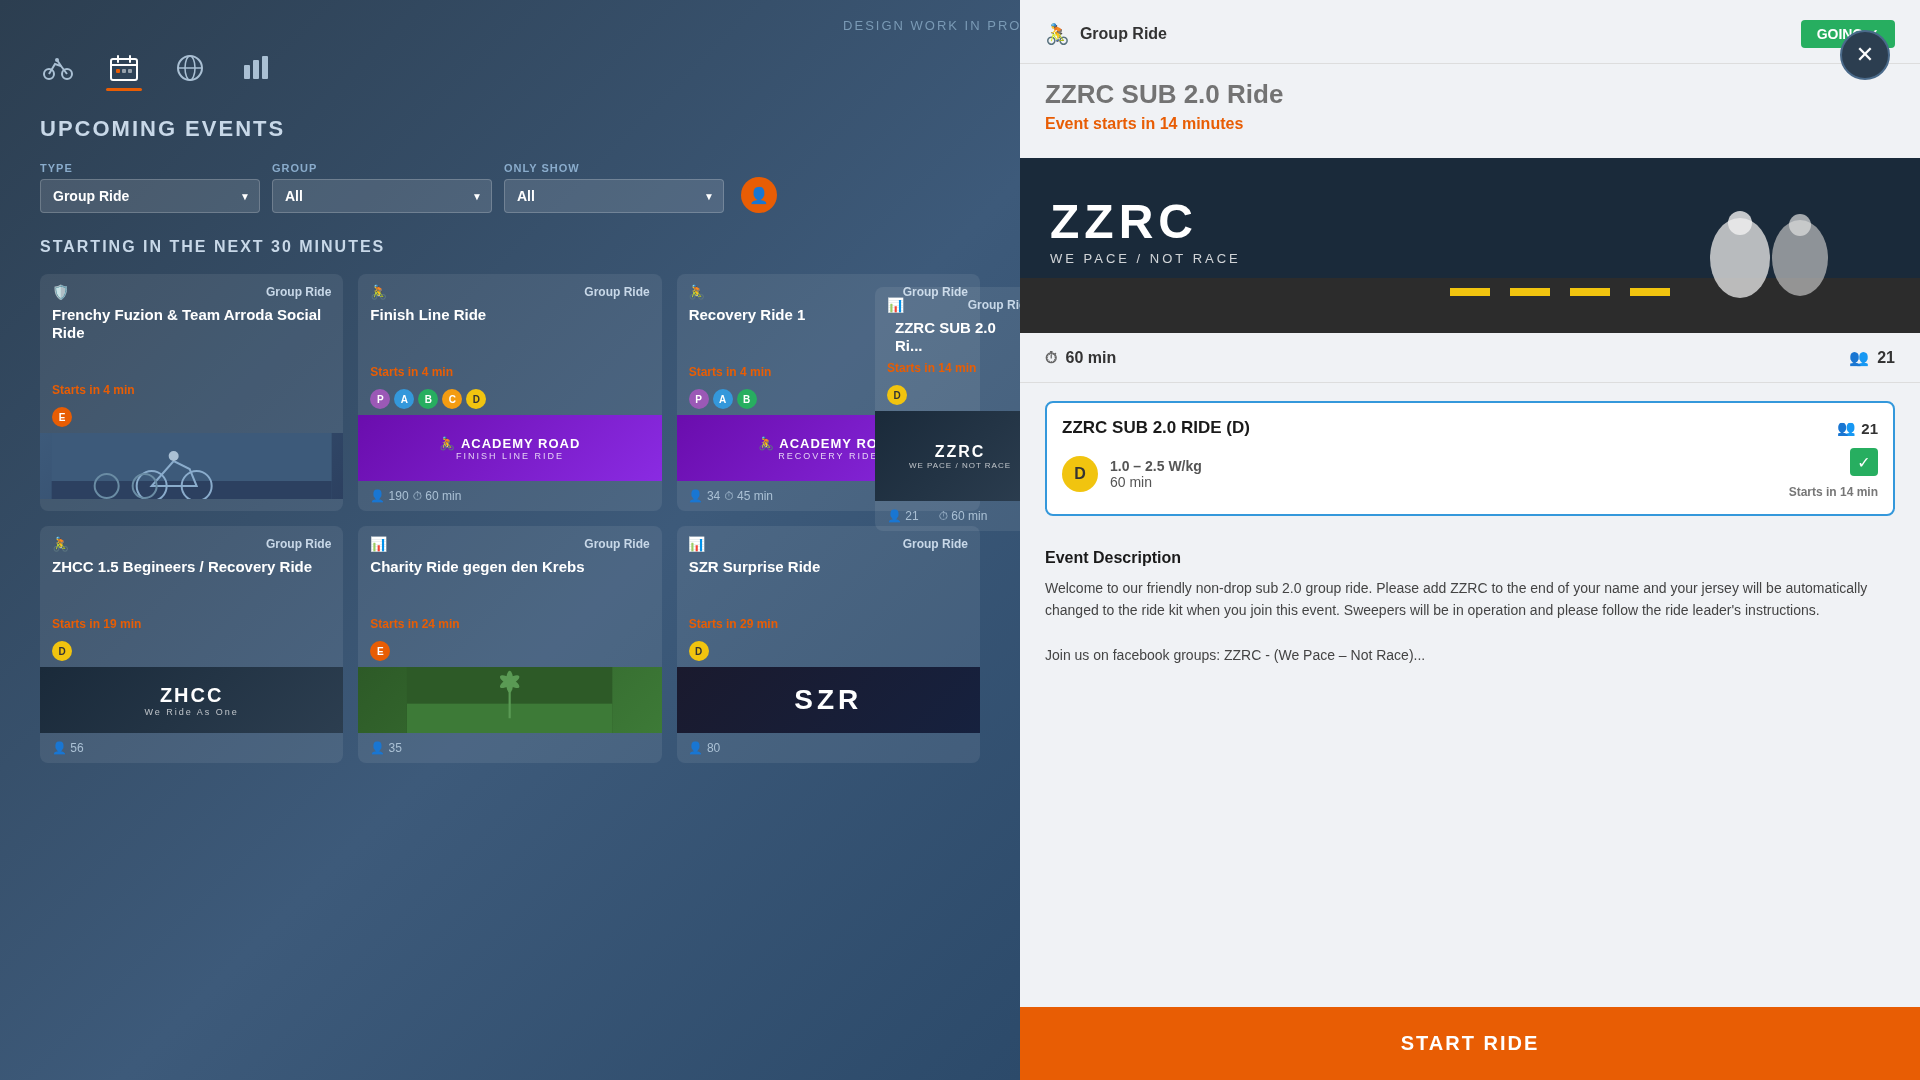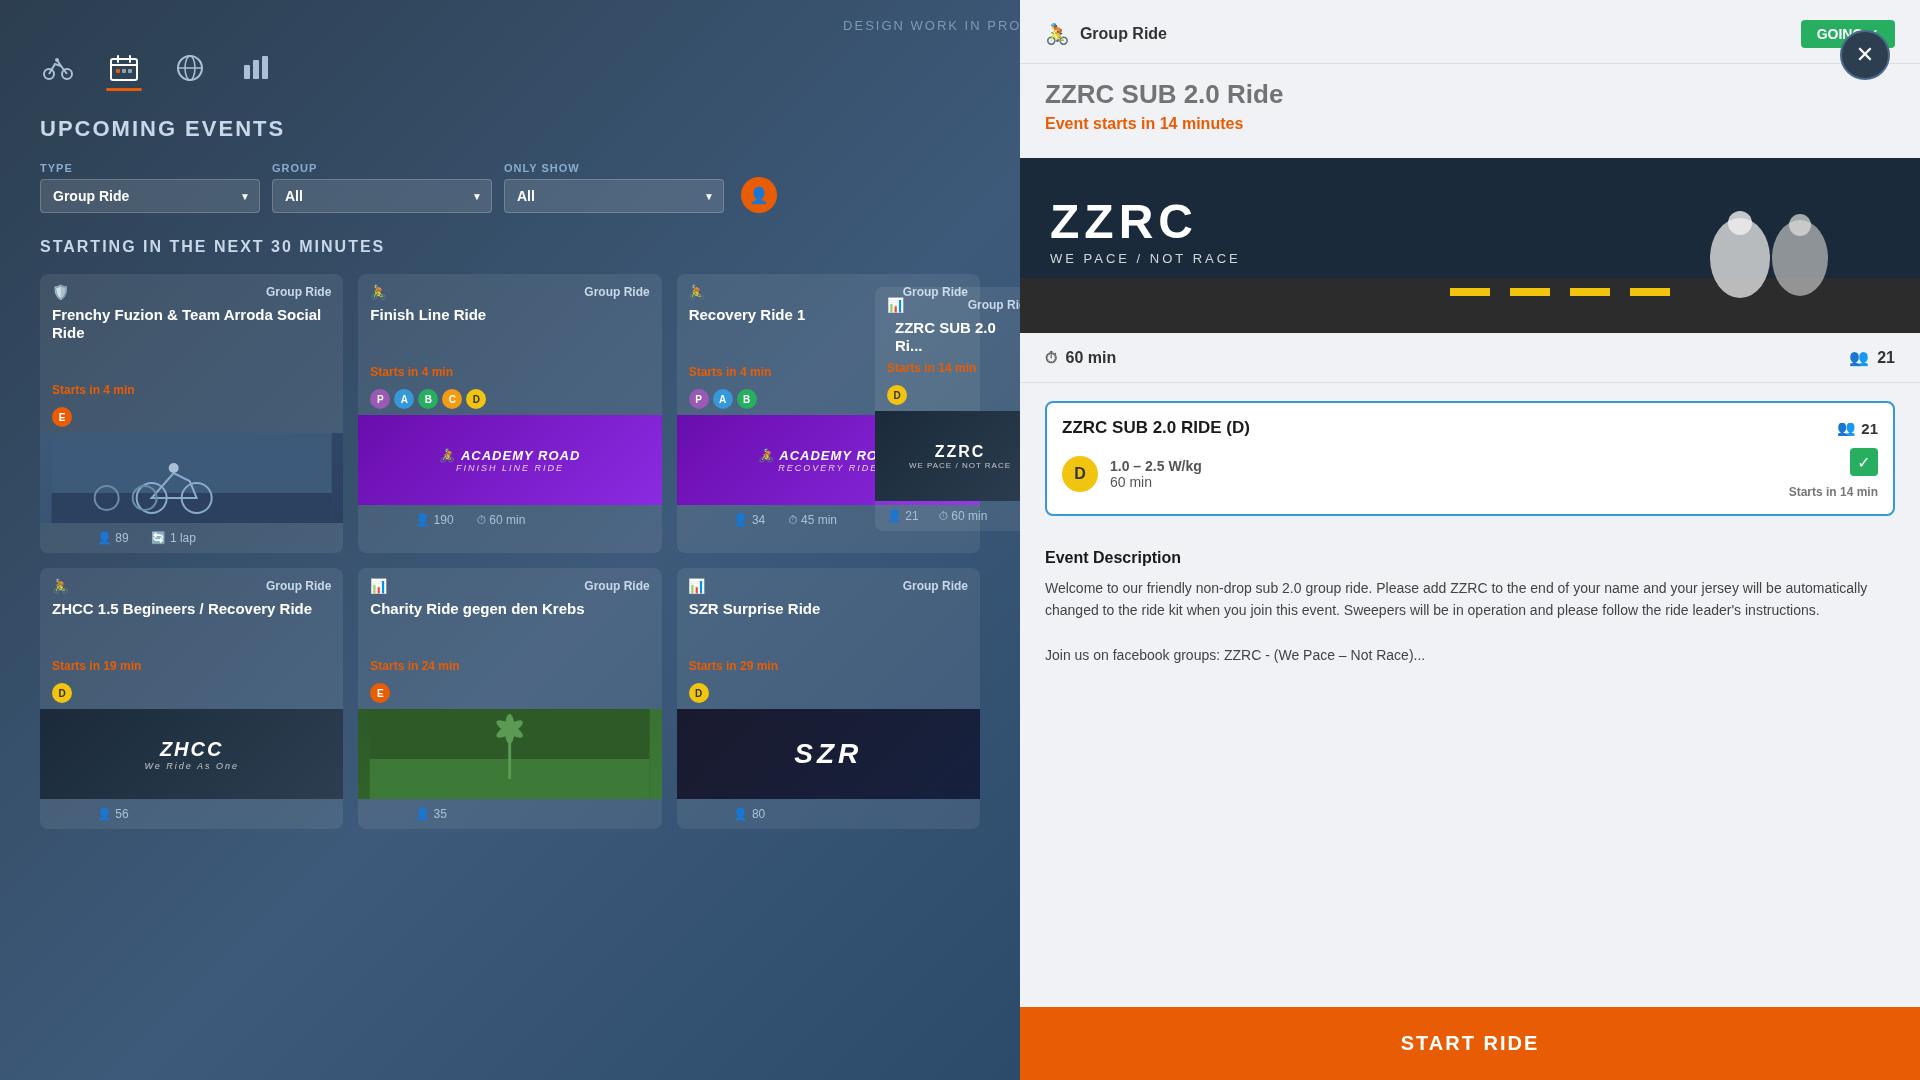--- a/index.html
+++ b/index.html
@@ -236,27 +236,26 @@
     }
     .badge-e { background: #e85d04; }
     .badge-p { background: #9b59b6; }
     .badge-a { background: #3498db; }
     .badge-b { background: #27ae60; }
     .badge-c { background: #f39c12; }
     .badge-d { background: #f1c40f; color: #333; }
 
     .card-image {
       width: 100%;
-      height: 90px;
+      height: 66px;
       background: #2c3e50;
       display: flex;
       align-items: center;
       justify-content: center;
       overflow: hidden;
-      font-style: italic;
     }
 
     
     .img-cycling {
       background: linear-gradient(135deg, #3d5a7a, #2c4060);
       position: relative;
     }
     .img-academy-purple {
       background: linear-gradient(135deg, #6a0dad, #8a2be2);
     }
@@ -266,23 +265,22 @@
     .img-charity {
       background: linear-gradient(135deg, #2d5a27, #3d7a37);
     }
     .img-szr {
       background: linear-gradient(135deg, #1a1a2e, #16213e);
       text-align: center;
     }
 
     .card-footer {
       display: flex;
-      gap: 23px;
+      gap: 4px;
       padding: 8px 12px;
-      margin-left: 45px;
     }
     .card-stat {
       color: #aac0d4;
       font-size: 12px;
       display: flex;
       align-items: center;
       gap: 4px;
     }
 
     
@@ -593,24 +591,20 @@
           <rect width="280" height="90" fill="#3d5a7a"></rect>
           <rect x="0" y="60" width="280" height="30" fill="#2c4060"></rect>
           <ellipse cx="100" cy="65" rx="15" ry="15" stroke="#8aaccc" stroke-width="2" fill="none"></ellipse>
           <ellipse cx="145" cy="65" rx="15" ry="15" stroke="#8aaccc" stroke-width="2" fill="none"></ellipse>
           <polygon points="100,65 122,40 138,48 145,65" stroke="#8aaccc" stroke-width="2" fill="none"></polygon>
           <circle cx="122" cy="35" r="5" fill="#aac0d4"></circle>
           <ellipse cx="55" cy="65" rx="12" ry="12" stroke="#6a8ca4" stroke-width="2" fill="none"></ellipse>
           <ellipse cx="93" cy="65" rx="12" ry="12" stroke="#6a8ca4" stroke-width="2" fill="none"></ellipse>
         </svg>
       </div>
-      <div class="card-footer">
-        <div class="card-stat">👤 89</div>
-        <div class="card-stat">🔄 1 lap</div>
-      </div>
     </div>
 
     <div class="event-card">
       <div class="card-header">
         <span class="card-type-icon">🚴</span>
         <span class="card-type-label">Group Ride</span>
       </div>
       <div class="card-title">Finish Line Ride</div>
       <div class="card-starts">Starts in 4 min</div>
       <div class="card-badges">

